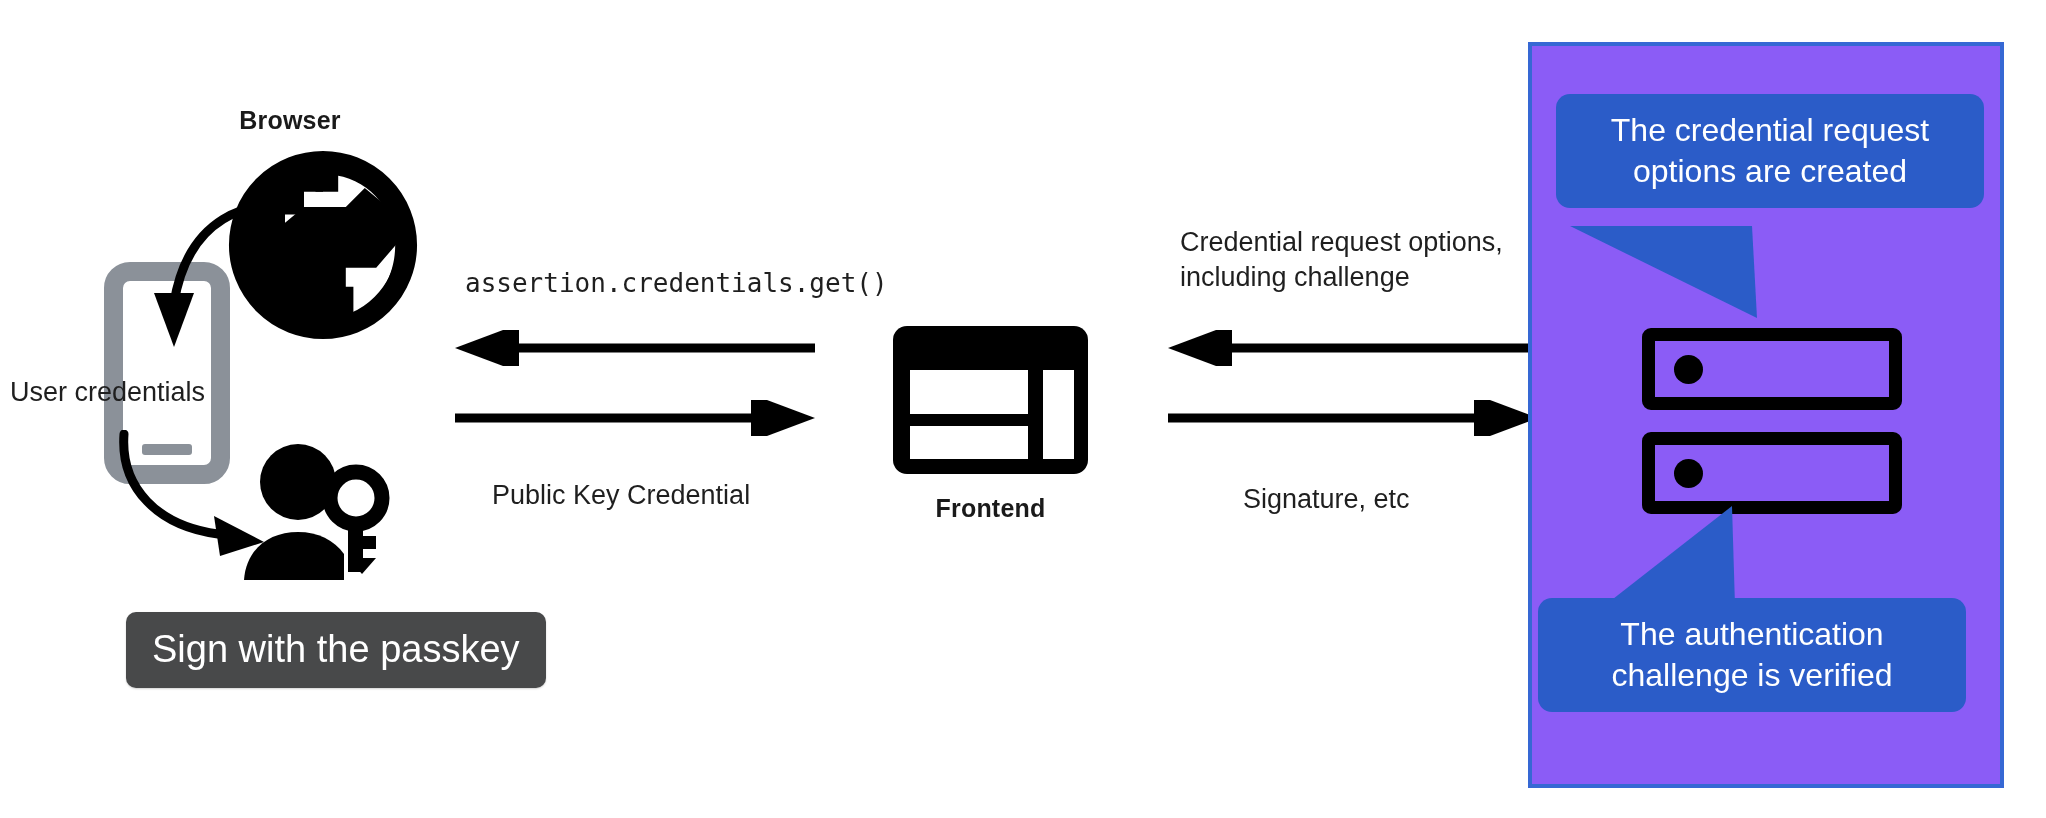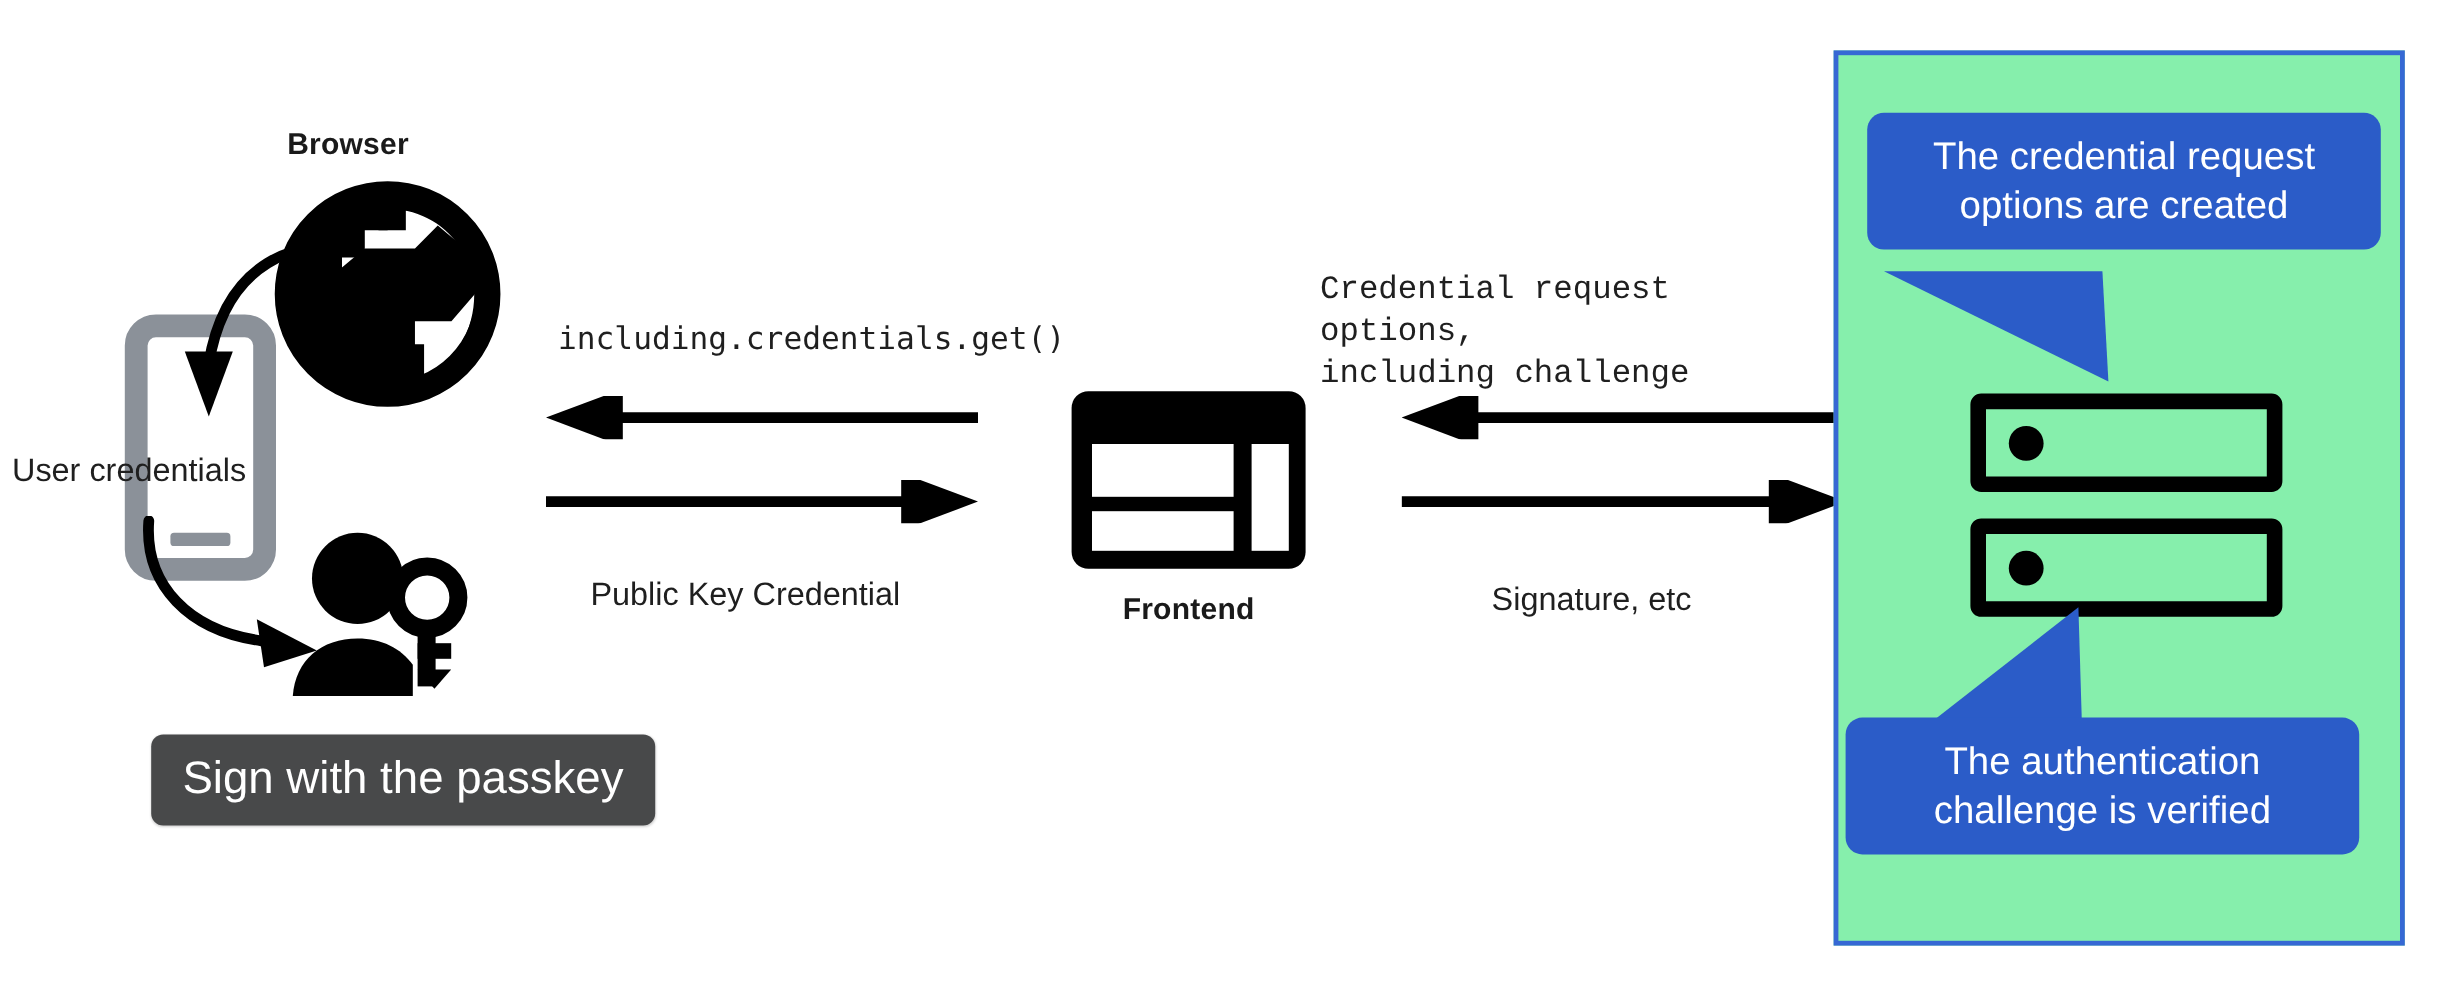--- a/index.html
+++ b/index.html
@@ -31,21 +31,21 @@
   
   .tooltip-dark{
     background:#48494a;color:#ffffff;border-radius:10px;
     font-size:38px;line-height:1.25;padding:14px 26px;
     text-align:center;white-space:nowrap;
     box-shadow:0 1px 2px rgba(0,0,0,.18);
   }
 
   
   .server-panel{
-    background:#86efac;border:4px solid #3668d4;box-sizing:border-box;
+    background:#8b5cf6;border:4px solid #3668d4;box-sizing:border-box;
   }
   .callout{
     position:absolute;background:#2b5cc8;color:#fff;border-radius:14px;
     font-size:32px;line-height:1.28;text-align:center;
     padding:16px 22px;box-sizing:border-box;white-space:pre-line;
   }
   .callout-svg{position:absolute;overflow:visible;}
 
   
   .srv-box{
@@ -114,21 +114,21 @@
       <path d="M4 140 C6 110 28 92 58 92 C78 92 94 100 104 114 L104 140 Z" fill="#000"></path>
       <circle cx="116" cy="58" r="26" fill="none" stroke="#000" stroke-width="15"></circle>
       <rect x="108" y="78" width="15" height="54" fill="#000"></rect>
       <rect x="108" y="96" width="28" height="13" fill="#000"></rect>
       <polygon points="108,118 136,118 122,134" fill="#000"></polygon>
     </svg>
   </div>
 
   <div class="abs tooltip-dark" style="left:126px;top:612px;">Sign with the passkey</div>
 
-  <div class="abs mono-label" style="left:465px;top:268px;">including.credentials.get()</div>
+  <div class="abs mono-label" style="left:465px;top:268px;">assertion.credentials.get()</div>
 
   <div class="abs" style="left:455px;top:330px;width:360px;height:36px;">
     <svg width="360" height="36" viewBox="0 0 360 36">
       <line x1="58" y1="18" x2="360" y2="18" stroke="#000" stroke-width="9"></line>
       <polygon points="0,18 64,-6 64,42" fill="#000"></polygon>
     </svg>
   </div>
 
   <div class="abs" style="left:455px;top:400px;width:360px;height:36px;">
     <svg width="360" height="36" viewBox="0 0 360 36">
@@ -141,21 +141,21 @@
 
   <div class="abs" style="left:893px;top:326px;width:195px;height:148px;">
     <div class="fe-outer" style="left:0;top:0;width:195px;height:148px;"></div>
     <div class="fe-white" style="left:17px;top:44px;width:118px;height:44px;"></div>
     <div class="fe-white" style="left:17px;top:100px;width:118px;height:33px;"></div>
     <div class="fe-white" style="left:150px;top:44px;width:31px;height:89px;"></div>
   </div>
 
   <div class="abs node-label" style="left:893px;top:494px;width:195px;">Frontend</div>
 
-  <div class="abs edge-label" style="left:1100px;top:225px;width:400px;font-family:Liberation Mono, monospace;">Credential request options,
+  <div class="abs edge-label" style="left:1180px;top:225px;width:400px;">Credential request options,
 including challenge</div>
 
   <div class="abs" style="left:1168px;top:330px;width:370px;height:36px;">
     <svg width="370" height="36" viewBox="0 0 370 36">
       <line x1="58" y1="18" x2="370" y2="18" stroke="#000" stroke-width="9"></line>
       <polygon points="0,18 64,-6 64,42" fill="#000"></polygon>
     </svg>
   </div>
 
   <div class="abs" style="left:1168px;top:400px;width:370px;height:36px;">

